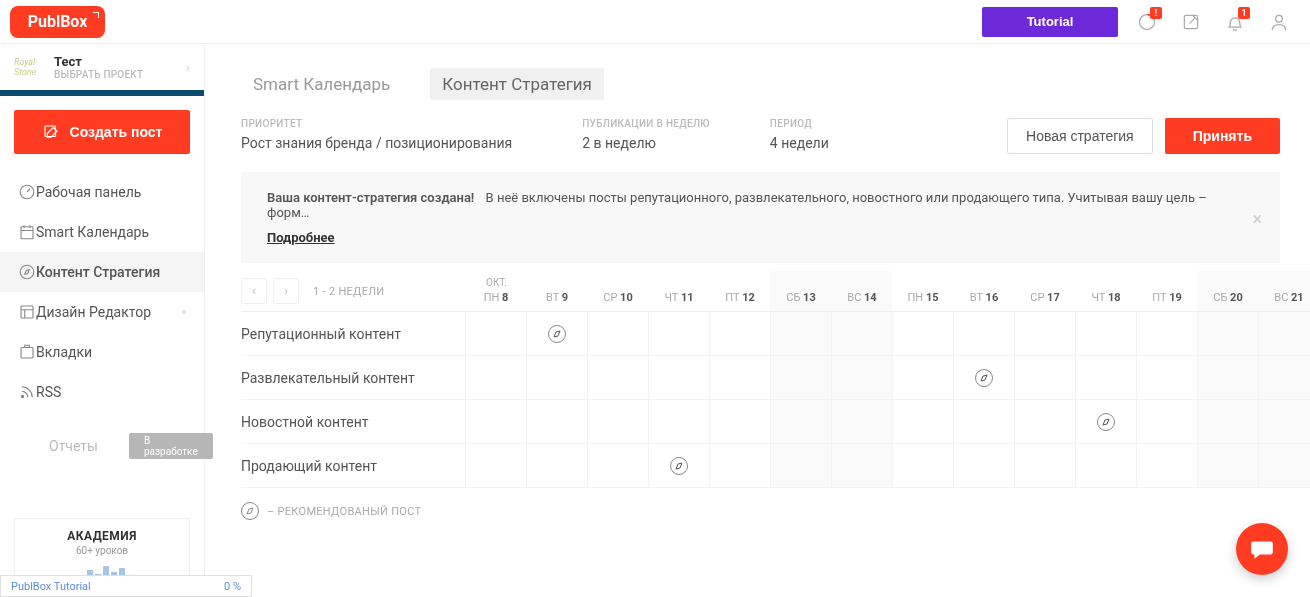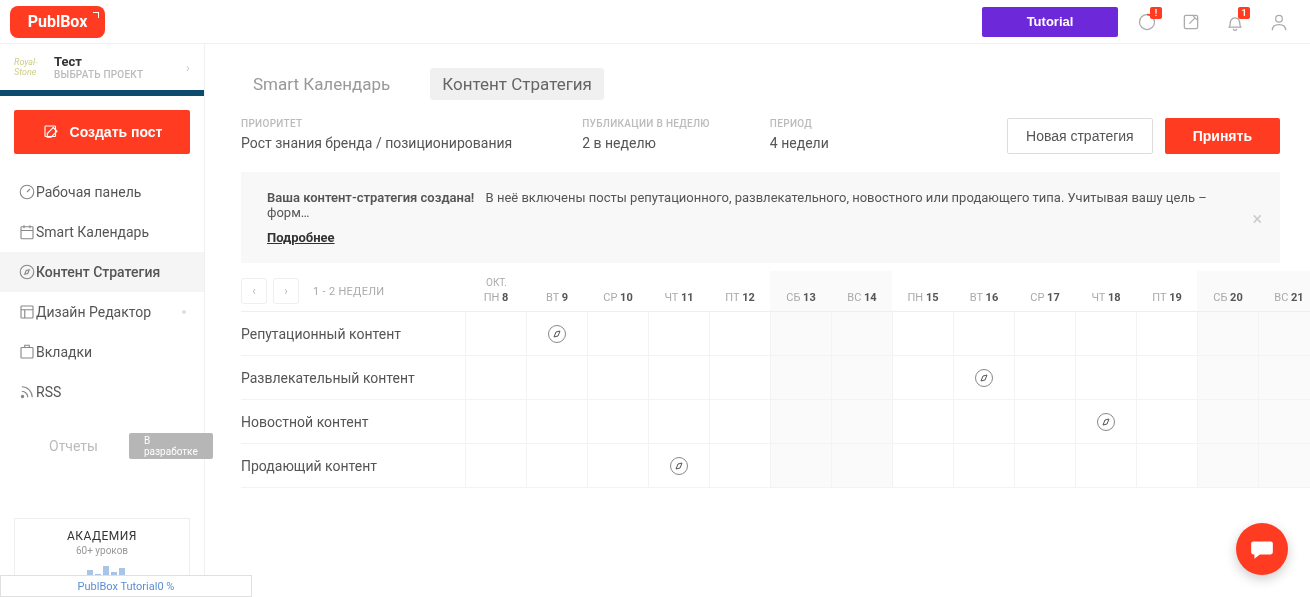--- a/index.html
+++ b/index.html
@@ -33,21 +33,21 @@
 .nav-item.active { background: #f5f5f5; font-weight: 500; }
 .nav-item svg { width: 18px; height: 18px; stroke: #888; fill: none; stroke-width: 1.5; }
 .nav-item .dim-dot { margin-left: auto; width: 4px; height: 4px; background: #ddd; border-radius:50%; }
 .nav-sep { height: 14px; }
 
 .reports-row { display: flex; align-items: center; padding: 0 18px; height: 40px; gap: 31px; color: #bbb; font-size: 14px; }
 .reports-row svg { width: 18px; height: 18px; stroke: #ccc; fill: none; stroke-width: 1.5; }
 .dev-badge { background: #b6b6b6; color: #fff; font-size: 10px; padding: 2px 15px; border-radius: 2px; margin-left: auto; }
 
 .academy { margin: 14px 14px 0; border: 1px solid #eee; padding: 10px; text-align: center; }
-.academy-title { font-weight: 400; font-size: 12px; letter-spacing: 0.5px; }
+.academy-title { font-weight: 700; font-size: 12px; letter-spacing: 0.5px; }
 .academy-sub { font-size: 10px; color: #999; margin-top: 2px; }
 .academy-img { height: 24px; margin-top: 6px; display:flex; justify-content:center; gap:2px; align-items:flex-end; }
 .academy-img span { width:6px; background:#a8c5e8; display:inline-block; }
 
 
 .main { flex: 1; padding: 0 0 0 36px; overflow: hidden; }
 .tabs-row { display: flex; gap: 28px; padding: 24px 0 18px 0; align-items: center; }
 .tab { font-size: 17px; color: #999; cursor: pointer; padding: 6px 12px; }
 .tab.active { background: #f0f0f0; color: #666; border-radius: 3px; }
 
@@ -77,21 +77,21 @@
 .row-label { width: 224px; flex-shrink: 0; font-size: 14px; color: #555; padding-left: 0; }
 .cell { width: 61px; flex-shrink: 0; height: 100%; border-left: 1px solid #f3f3f3; display: flex; align-items: center; justify-content: center; }
 .cell.weekend { background: #fafafa; }
 .rec-icon { width: 18px; height: 18px; border: 1.5px solid #888; border-radius: 50%; display: inline-flex; align-items: center; justify-content: center; position: relative; }
 .rec-icon::after { content: ""; width: 7px; height: 7px; position: absolute; transform: rotate(45deg); }
 .rec-icon svg { width: 10px; height: 10px; }
 
 .legend { display: flex; align-items: center; gap: 8px; padding: 14px 0; font-size: 11px; color: #aaa; letter-spacing: 0.3px; }
 
 
-.tutorial-bar { position: absolute; left: 0; bottom: 0; width: 252px; height: 22px; background: #fff; border: 1px solid #e0e0e0; display: flex; align-items: center; justify-content: center; padding: 0 10px; font-size: 11px; color: #5a8fd6; }
+.tutorial-bar { position: absolute; left: 0; bottom: 0; width: 252px; height: 22px; background: #fff; border: 1px solid #e0e0e0; display: flex; align-items: center; justify-content: space-between; padding: 0 10px; font-size: 11px; color: #5a8fd6; }
 
 
 .chat-fab { position: absolute; right: 22px; bottom: 22px; width: 52px; height: 52px; background: #ff3b21; border-radius: 50%; display: flex; align-items: center; justify-content: center; cursor: pointer; box-shadow: 0 4px 12px rgba(0,0,0,0.2); }
 .chat-fab svg { width: 26px; height: 26px; fill: #fff; }
 
 .cal-container { display:flex; }
 .head-left { width:224px; flex-shrink:0; display:flex; align-items:center; gap:6px; padding: 0 0 0 0; height:40px; }
 </style>
 </head>
 <body>
@@ -363,20 +363,28 @@
             <div class="cell"></div>
             <div class="cell"></div>
             <div class="cell"></div>
             <div class="cell"></div>
             <div class="cell weekend"></div>
             <div class="cell weekend"></div>
           </div>
         </div>
     </div>
 
+    <div class="legend">
+      <span class="rec-icon">
+          <svg viewBox="0 0 10 10">
+            <path d="M2 8 L4 3 L8 2 L6 7 Z" stroke="#888" fill="none" stroke-width="1"></path>
+          </svg>
+        </span>
+      <span>– РЕКОМЕНДОВАНЫЙ ПОСТ</span>
+    </div>
   </div>
 </div>
 
 <div class="tutorial-bar">
   <span>PublBox Tutorial</span>
   <span>0 %</span>
 </div>
 
 <div class="chat-fab">
   <svg viewBox="0 0 24 24">

